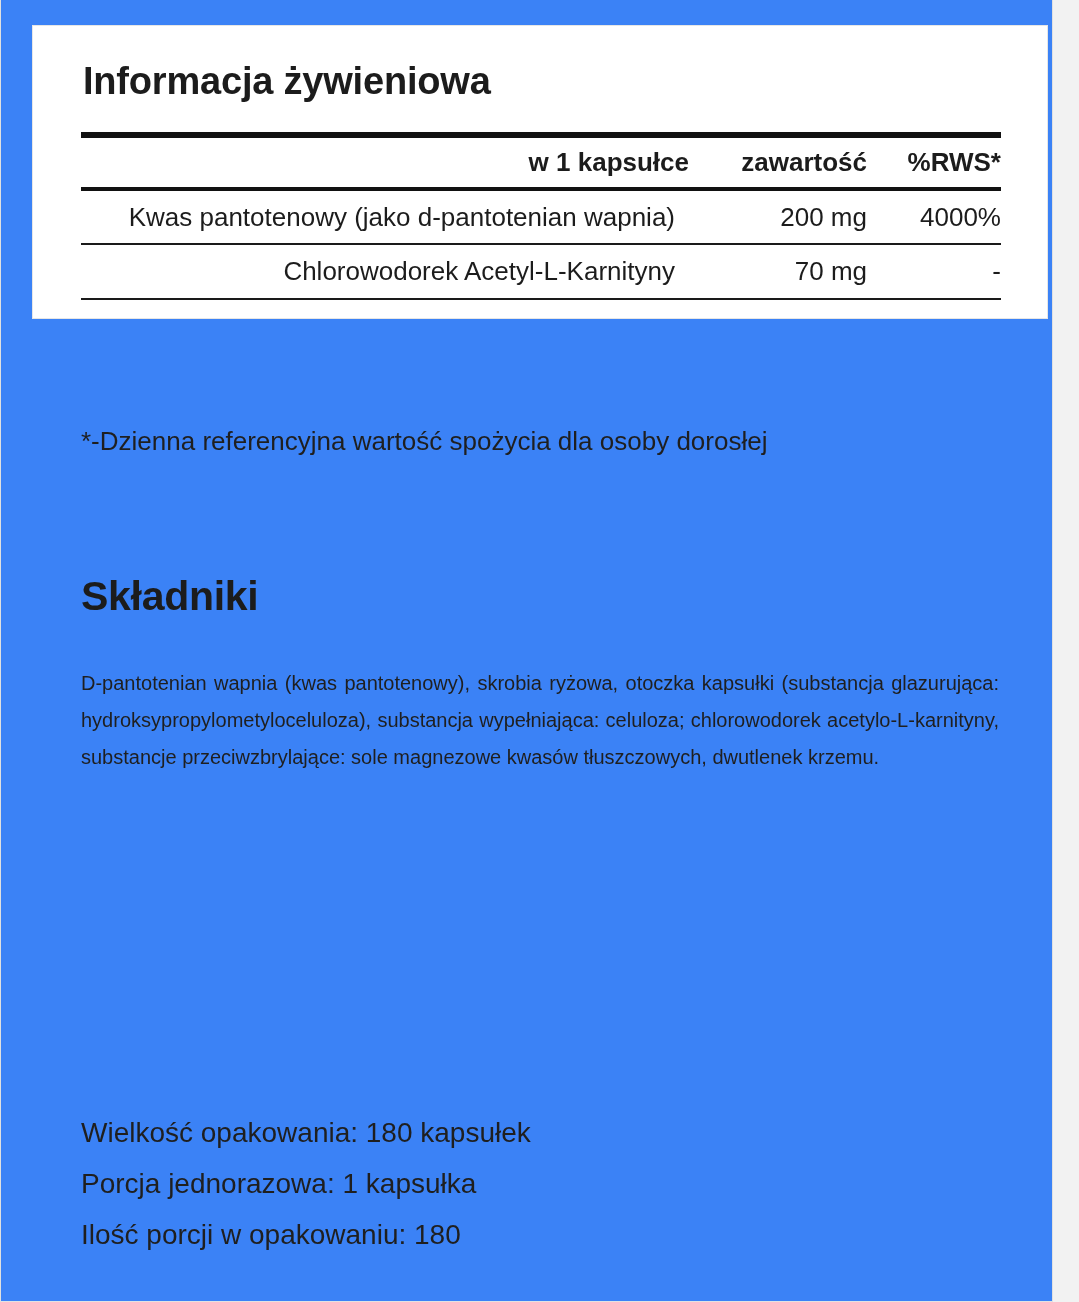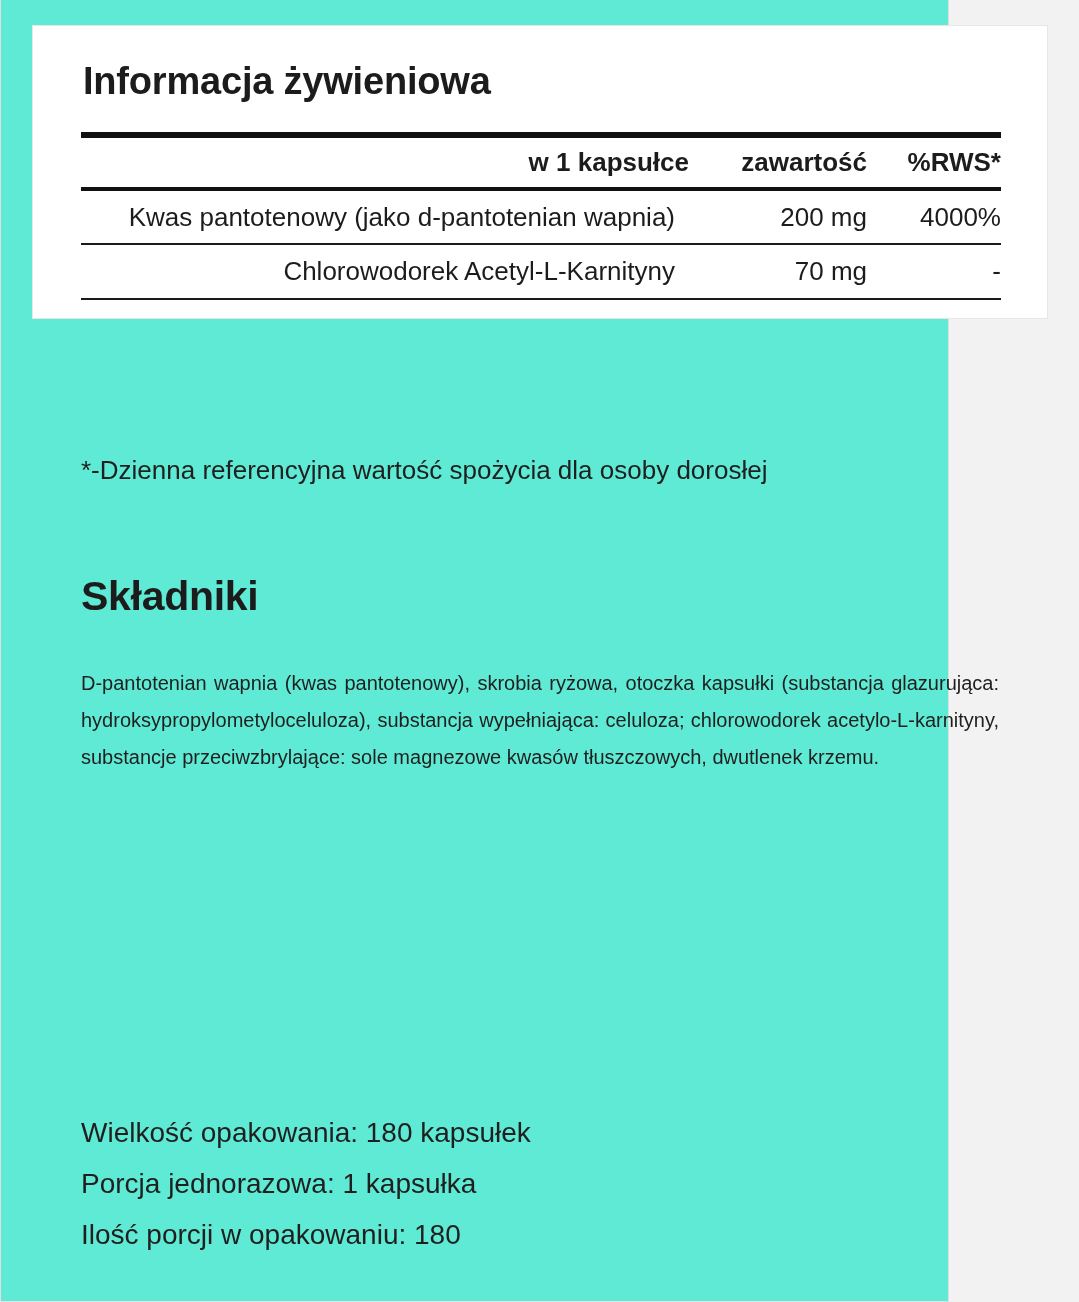--- a/index.html
+++ b/index.html
@@ -11,23 +11,23 @@
     height: 1302px;
     background: #f2f2f2;
     font-family: "Liberation Sans", sans-serif;
     color: #222222;
     overflow: hidden;
   }
 
   .page {
     position: relative;
     box-sizing: border-box;
-    width: 949px;
+    width: 1053px;
     height: 1302px;
-    background: #5eead4;
+    background: #3b82f6;
     border-left: 1px solid #e0e0e0;
     border-right: 1px solid #e0e0e0;
     border-bottom: 1px solid #e2e2e2;
     padding: 0;
   }
 
   
   .nutrition-card {
     position: absolute;
     left: 31px;
@@ -87,21 +87,21 @@
     line-height: 1.32;
   }
   .nutrition-table tbody td.td-name { padding-left: 6px; padding-right: 14px; }
   .nutrition-table tbody td.td-amt,
   .nutrition-table tbody td.td-rws  { padding-left: 9px; white-space: nowrap; }
 
   
   .footnote {
     position: absolute;
     left: 80px;
-    top: 452px;
+    top: 423px;
     width: 860px;
     font-size: 26px;
     line-height: 1.42;
     color: #1f1f1f;
     margin: 0;
   }
 
   
   .section-heading-ingredients {
     position: absolute;

